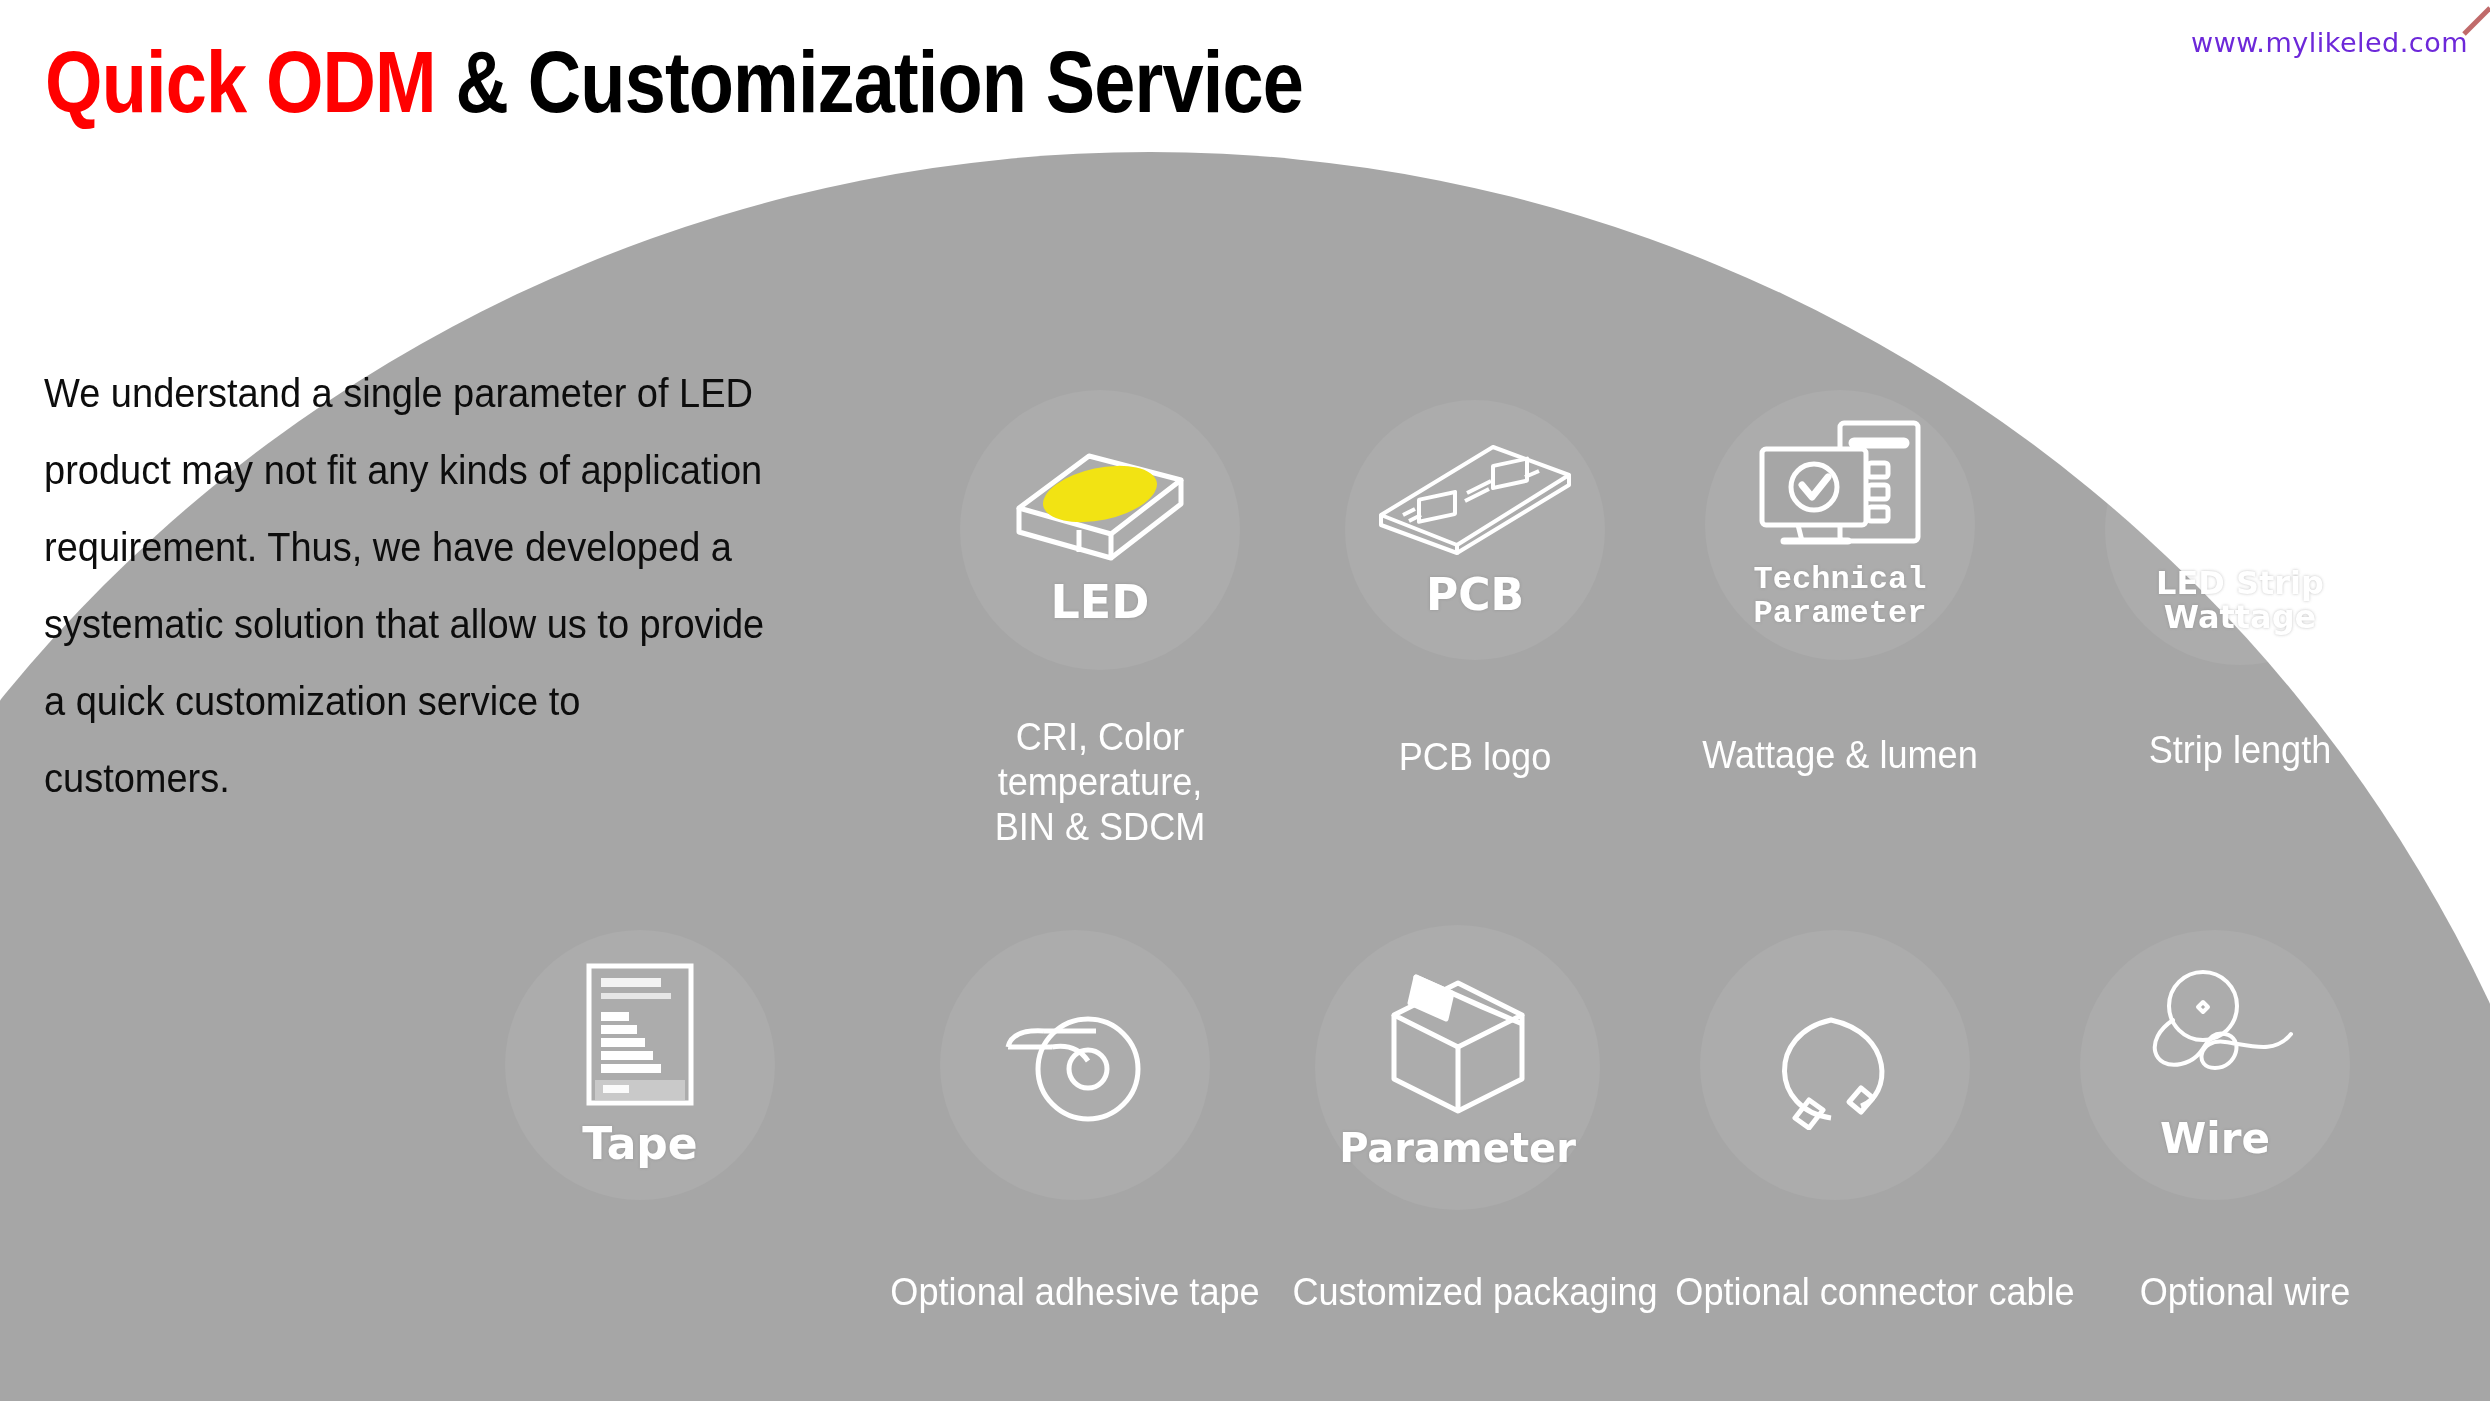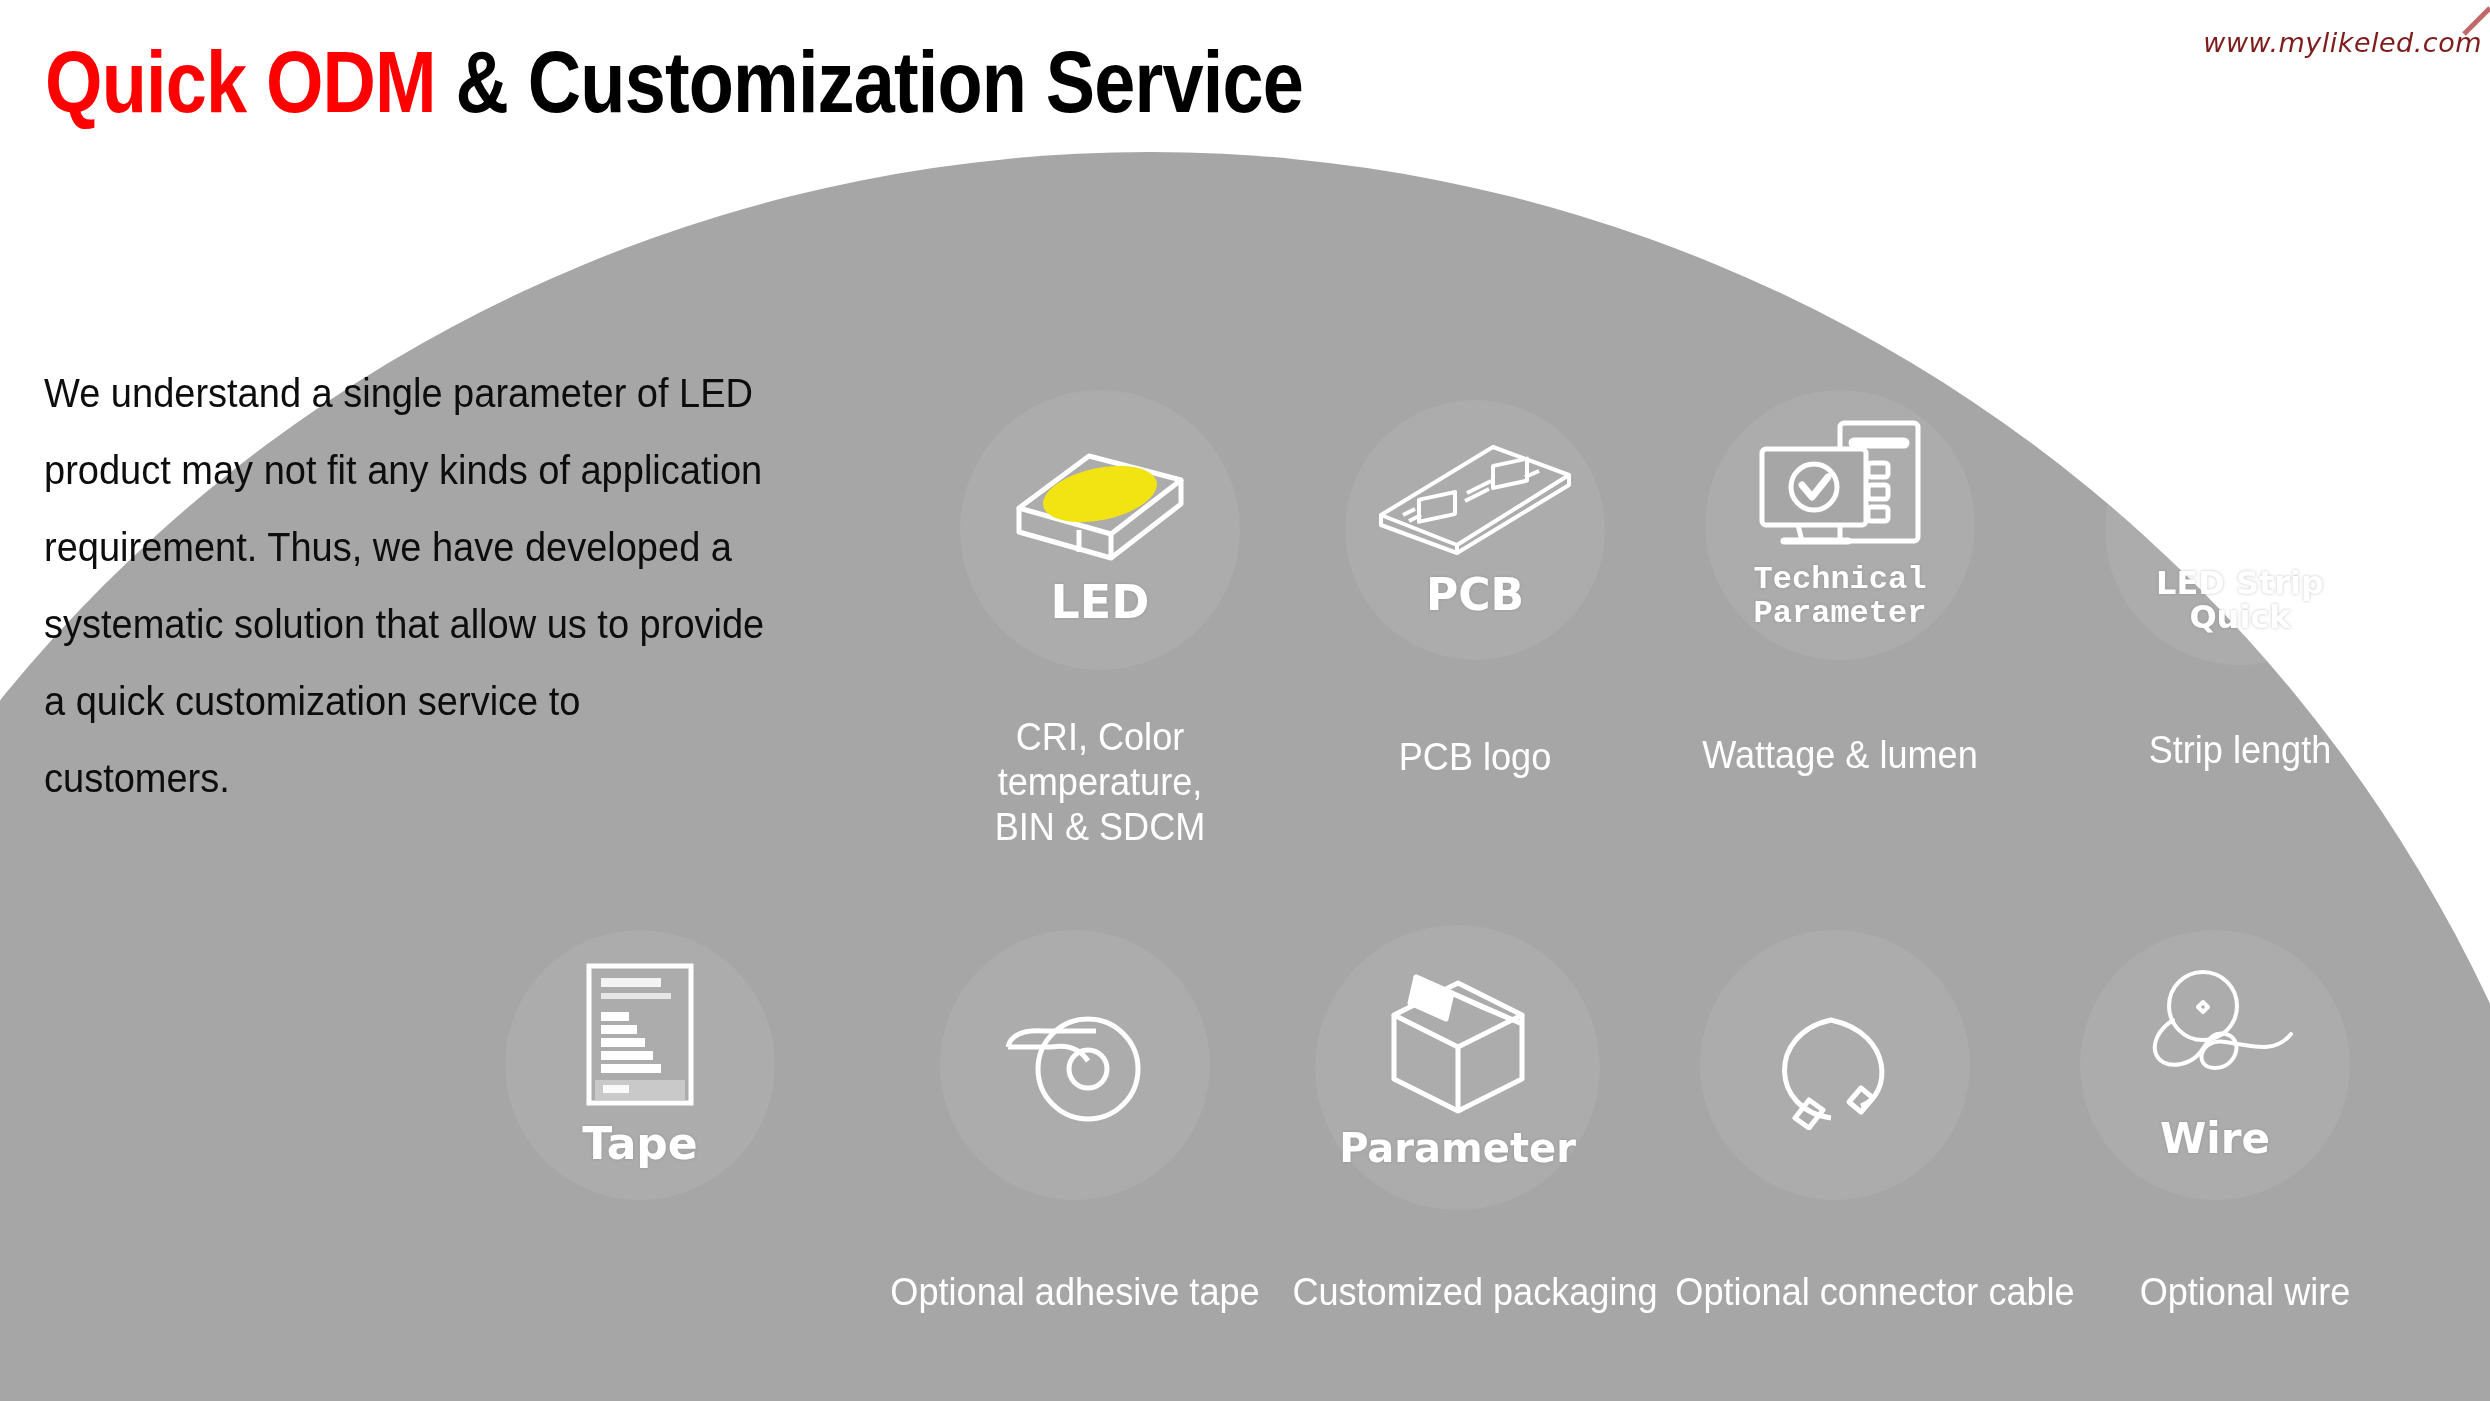--- a/index.html
+++ b/index.html
@@ -15,23 +15,23 @@
   #title{
     position:absolute;left:45px;top:38px;
     font-size:88px;font-weight:bold;line-height:1;
     letter-spacing:-1px;
     font-family:"Liberation Sans Narrow","Liberation Sans",sans-serif;
     transform:scaleX(.84);transform-origin:left top;
     white-space:nowrap;color:#000;
   }
   #title .accent{color:#ff0000;}
   #watermark{
-    position:absolute;right:8px;top:27px;
-    font-size:27px;color:#7f1d1d;letter-spacing:.5px;
-    font-family:"DejaVu Sans",sans-serif;white-space:nowrap;font-style:italic;
+    position:absolute;right:22px;top:27px;
+    font-size:27px;color:#6d28d9;letter-spacing:.5px;
+    font-family:"DejaVu Sans",sans-serif;white-space:nowrap;
   }
   #corner-mark{position:absolute;right:0;top:0;width:80px;height:60px;}
 
   
   #intro{
     position:absolute;left:44px;top:355px;width:760px;
     font-size:40px;line-height:77px;color:#0d0d0d;
     font-family:"Liberation Sans Narrow","Liberation Sans",sans-serif;
     transform:scaleX(.95);transform-origin:left top;
   }
@@ -134,21 +134,21 @@
         <rect x="72" y="18" width="104" height="30" rx="3"></rect>
         <path d="M84 18 V34 M96 18 V30 M108 18 V34 M120 18 V30 M132 18 V34 M144 18 V30 M156 18 V34 M166 18 V30"></path>
       </g>
       <circle cx="58" cy="74" r="44"></circle>
       <circle cx="58" cy="74" r="8"></circle>
       <path d="M98 86 q14 -24 28 0 q14 24 28 0 q10 -18 20 -4" stroke-width="5"></path>
       <path d="M96 96 q14 -24 28 0 q14 24 28 0 q10 -18 22 -2" stroke-width="5"></path>
     </g>
   </svg>
   <div class="icon-label" style="font-size:32px;margin-top:12px;">LED Strip
-Quick</div>
+Wattage</div>
 </div>
 
 <div class="caption" style="left:960px;top:715px;width:280px;">CRI, Color
 temperature,
 BIN &amp; SDCM</div>
 <div class="caption" style="left:1335px;top:735px;width:280px;">PCB logo</div>
 <div class="caption" style="left:1690px;top:733px;width:300px;">Wattage &amp; lumen</div>
 <div class="caption" style="left:2095px;top:728px;width:290px;">Strip length</div>
 
 <div class="bubble" style="left:505px;top:930px;width:270px;height:270px;">

